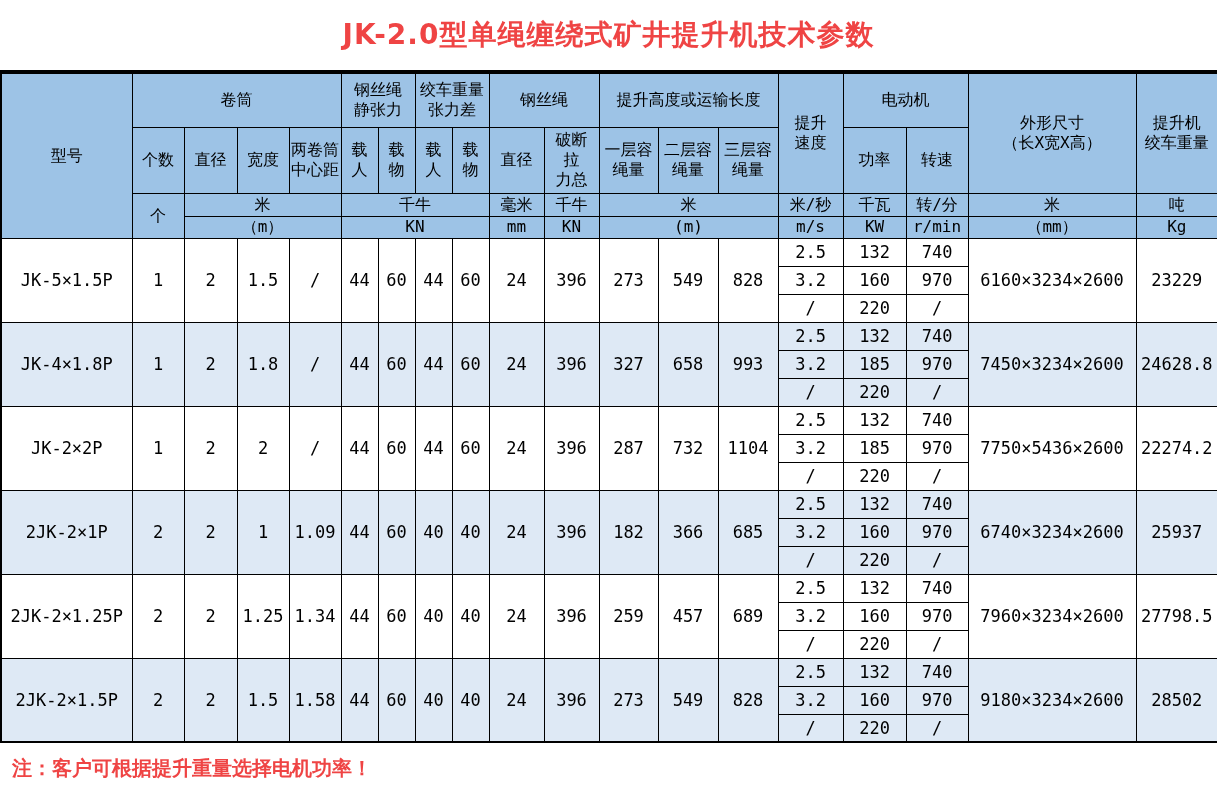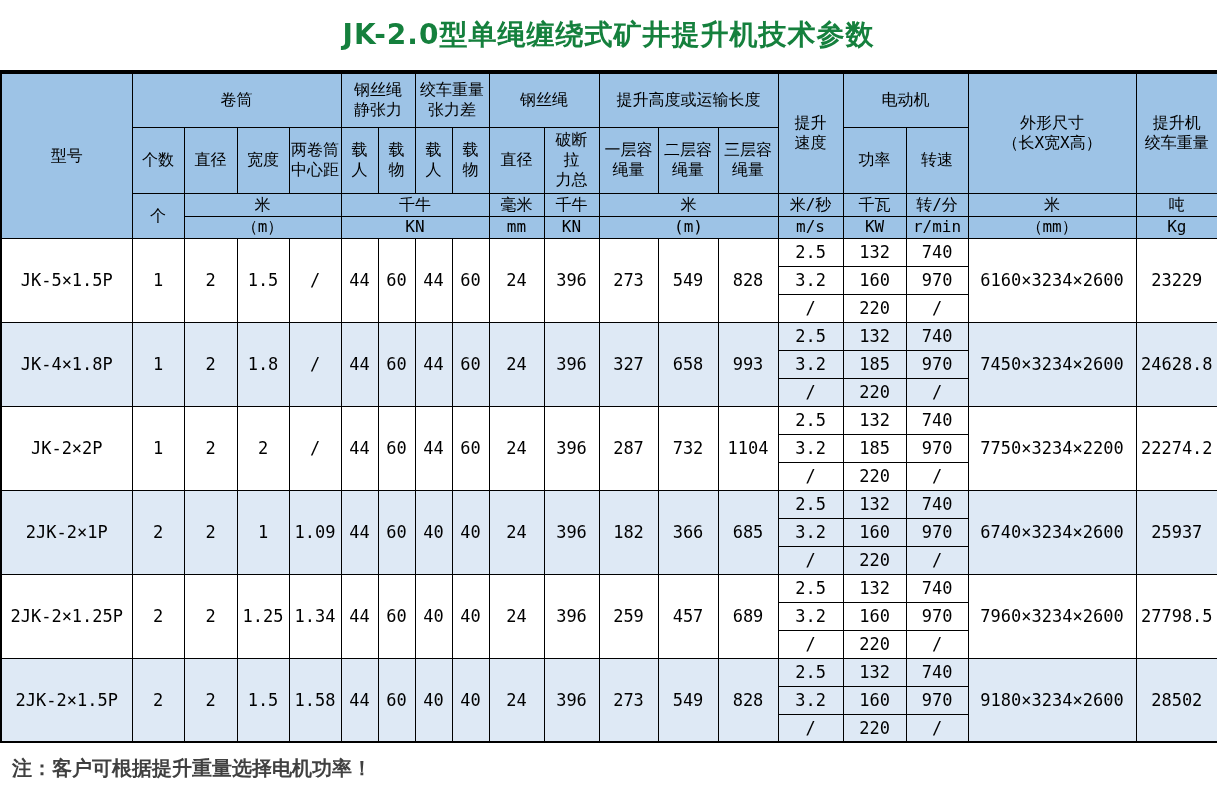--- a/index.html
+++ b/index.html
@@ -10,21 +10,21 @@
     overflow: hidden;
   }
   .title-bar {
     height: 70px;
     display: flex; align-items: center; justify-content: center;
   }
   .title-bar h1 {
     margin: 0;
     font-size: 28px;
     font-weight: bold;
-    color: #15803d;
+    color: #ef4444;
     letter-spacing: 1px;
     font-family: "DejaVu Sans", sans-serif;
   }
   table.spec {
     border-collapse: collapse;
     table-layout: fixed;
     width: 1217px;
     border: 2px solid #000;
     border-top: 4px solid #000;
     font-family: "DejaVu Sans Mono", "DejaVu Sans", sans-serif;
@@ -54,21 +54,21 @@
     font-size: 17px;
     background: #ffffff;
     color: #000;
   }
   table.spec tbody tr.alt td { background: #DEE9F5; }
   .footnote {
     margin-top: 12px;
     padding-left: 12px;
     font-size: 20px;
     font-weight: bold;
-    color: #404040;
+    color: #ef4444;
     font-family: "DejaVu Sans", sans-serif;
   }
 </style>
 </head>
 <body>
 
 <div class="title-bar">
   <h1>JK-2.0型单绳缠绕式矿井提升机技术参数</h1>
 </div>
 
@@ -239,21 +239,21 @@
         <td rowspan="3">44</td>
         <td rowspan="3">60</td>
         <td rowspan="3">24</td>
         <td rowspan="3">396</td>
         <td rowspan="3">287</td>
         <td rowspan="3">732</td>
         <td rowspan="3">1104</td>
         <td>2.5</td>
         <td>132</td>
         <td>740</td>
-        <td rowspan="3">7750×3234×2200</td>
+        <td rowspan="3">7750×5436×2600</td>
         <td rowspan="3">22274.2</td>
       </tr>
       <tr>
         <td>3.2</td>
         <td>185</td>
         <td>970</td>
       </tr>
       <tr>
         <td>/</td>
         <td>220</td>

